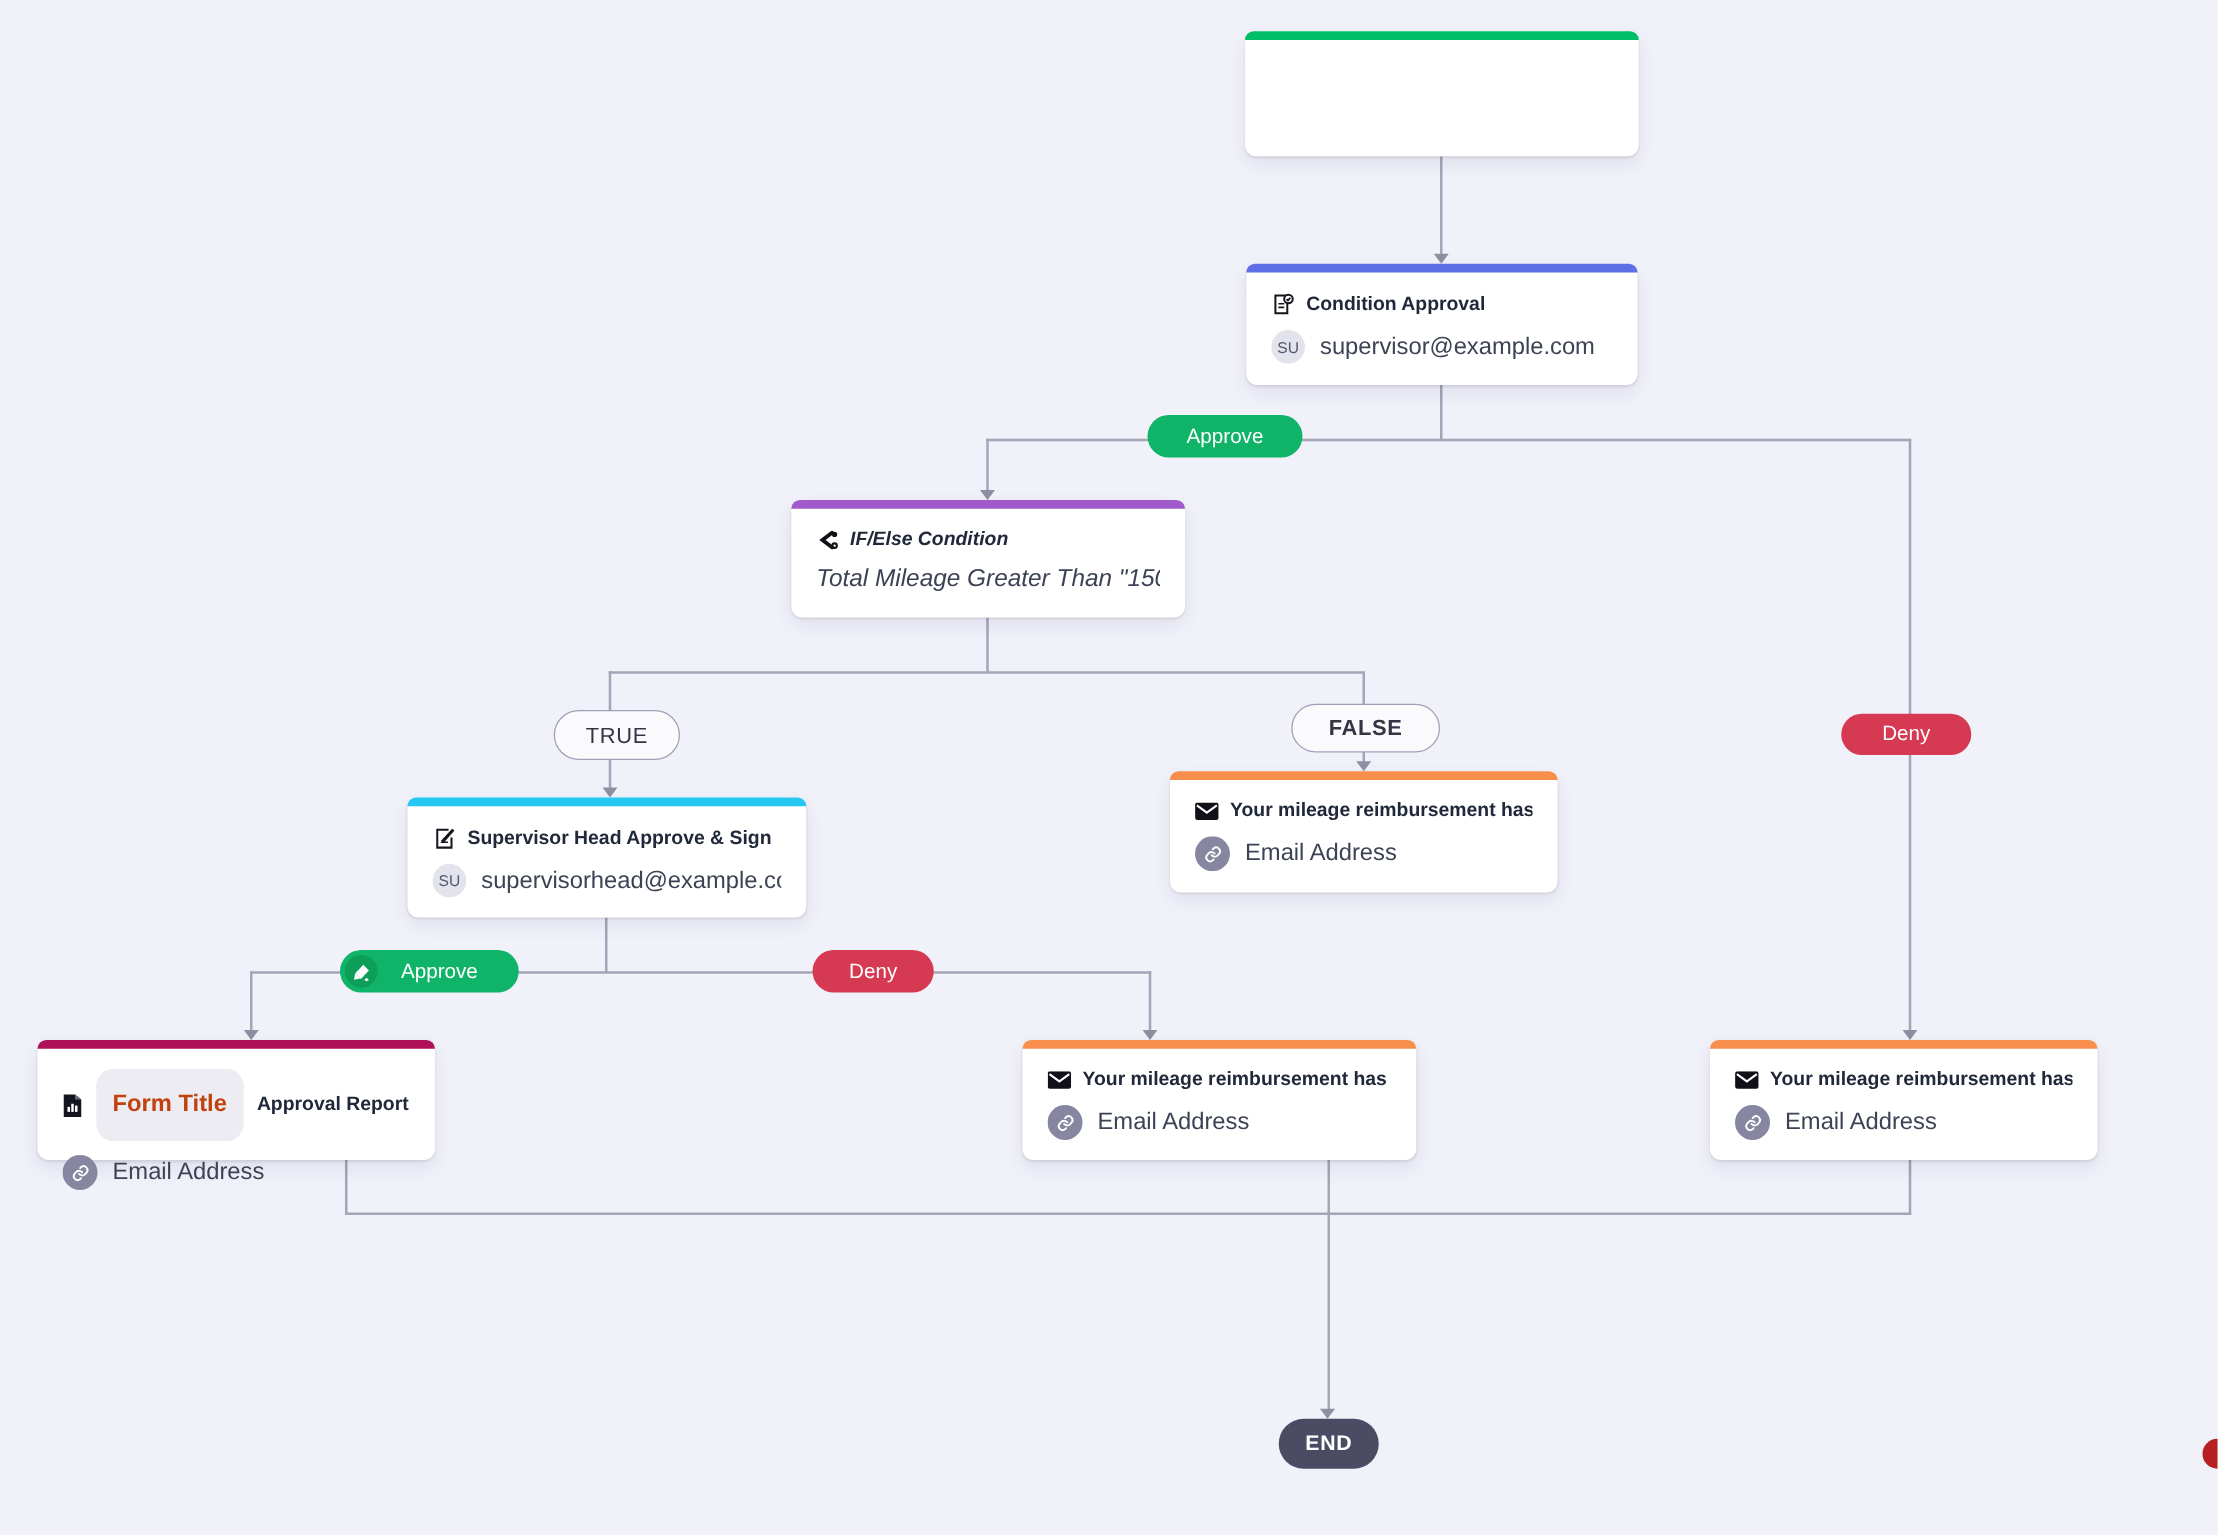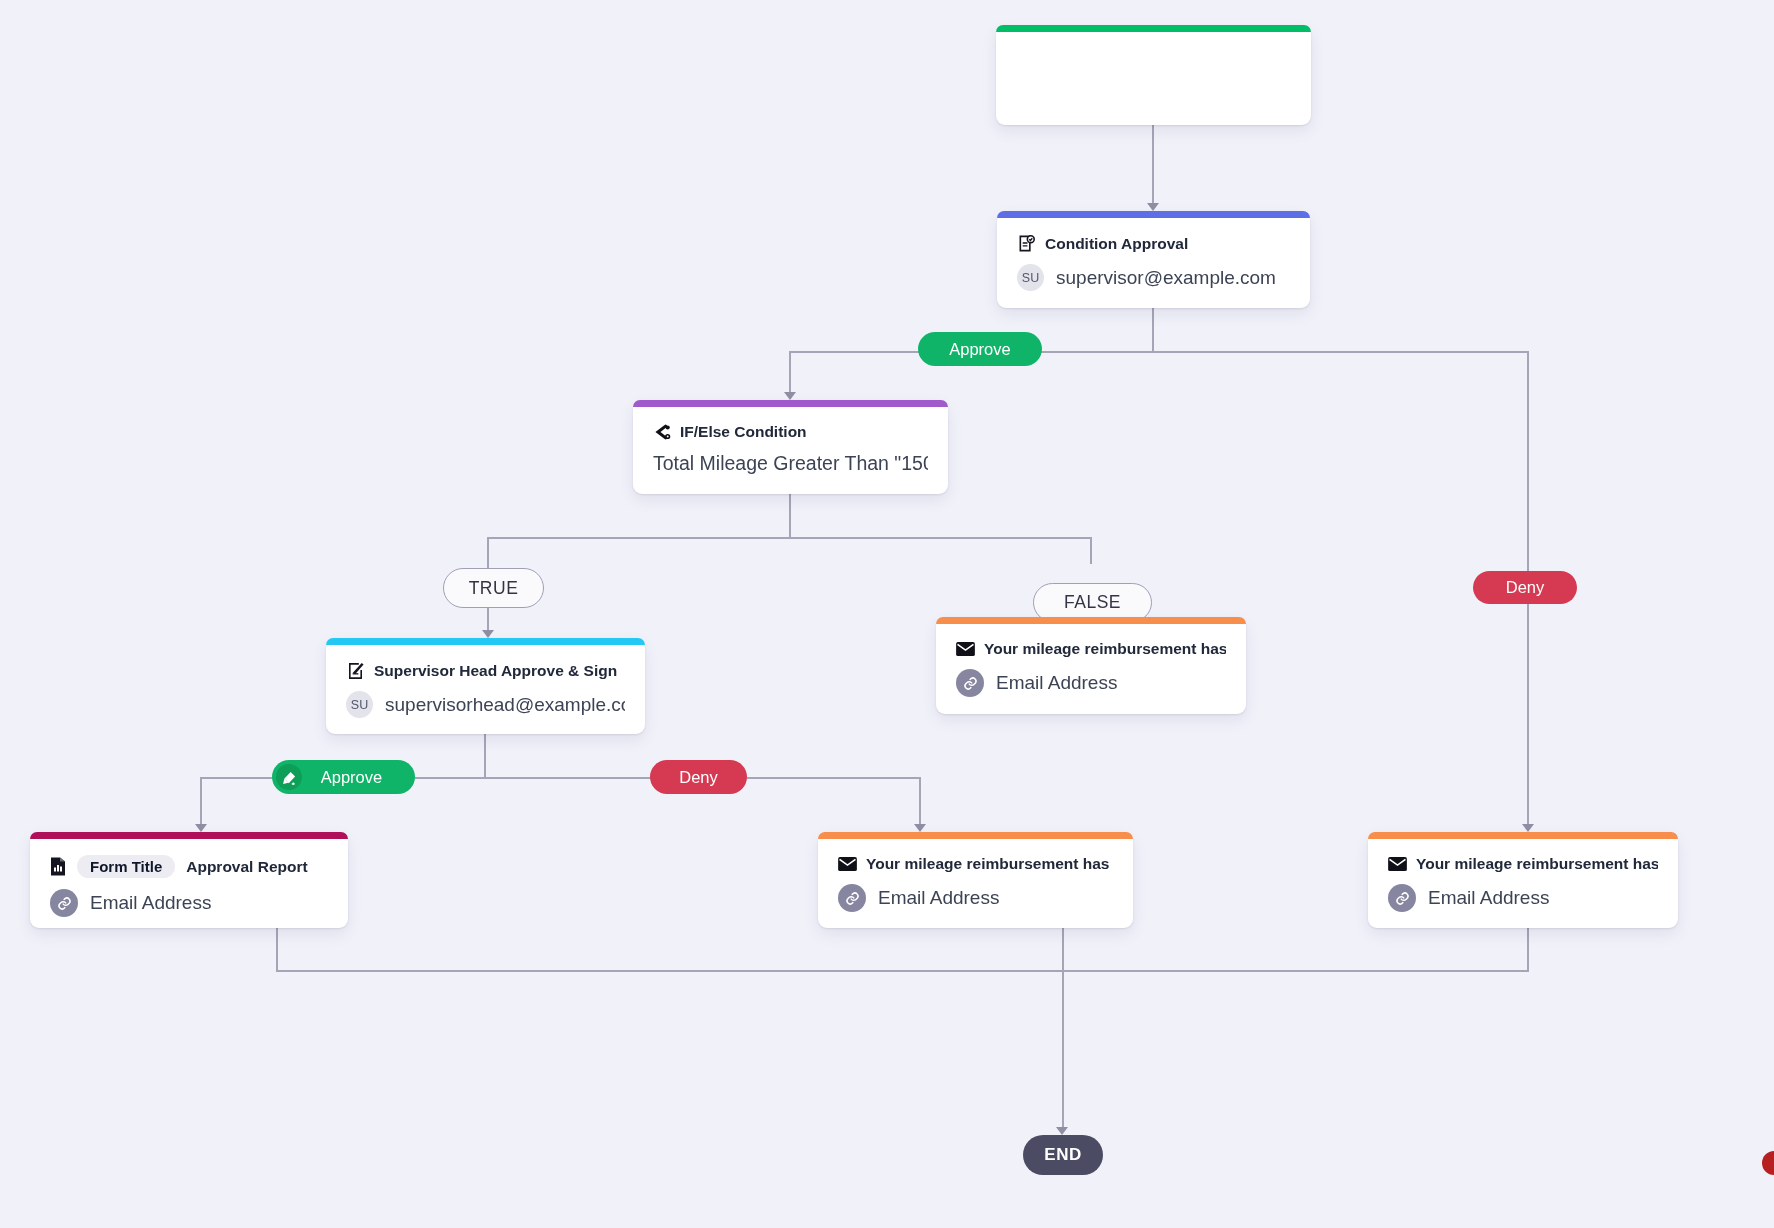--- a/index.html
+++ b/index.html
@@ -15,21 +15,21 @@
   .card{position:absolute;background:#ffffff;border-radius:9px;
         box-shadow:0 1px 2px rgba(25,25,60,.10),0 6px 16px rgba(25,25,60,.08);cursor:pointer;}
   .bar{height:7px;border-radius:9px 9px 0 0;}
   .cbody{padding:10px 20px 12px 20px;overflow:hidden;}
   .hdr{display:flex;align-items:center;gap:9px;font-weight:bold;font-size:15.5px;color:#20283a;margin-top:6px;white-space:nowrap;overflow:hidden;}
   .bigtitle{font-size:21px;color:#333b4d;margin-top:10px;white-space:nowrap;overflow:hidden;}
   .valrow{display:flex;align-items:center;gap:12px;margin-top:11px;font-size:19px;color:#3c4354;white-space:nowrap;overflow:hidden;}
   .avatar{flex:0 0 auto;width:27px;height:27px;border-radius:50%;background:#e3e3eb;color:#565670;
           font-size:12.5px;display:flex;align-items:center;justify-content:center;}
   .linkc{flex:0 0 auto;width:28px;height:28px;border-radius:50%;background:#8686a0;display:flex;align-items:center;justify-content:center;}
-  .kbadge{background:#ececf2;border-radius:14px;padding:3px 13px;font-weight:bold;font-size:15px;color:#0f172a;}
+  .kbadge{background:#ececf2;border-radius:14px;padding:18px 13px;font-weight:bold;font-size:19px;color:#c2410c;}
   .icon{flex:0 0 auto;display:flex;align-items:center;justify-content:center;}
 
   
   .pill{position:absolute;display:flex;align-items:center;justify-content:center;color:#fff;
         border-radius:18px;font-size:16.5px;font-weight:500;cursor:pointer;}
   .outline-pill{position:absolute;display:flex;align-items:center;justify-content:center;background:#fafafd;
         border:1.6px solid #9fa0b5;border-radius:20px;font-size:17.5px;color:#343445;letter-spacing:.5px;}
   .endpill{position:absolute;display:flex;align-items:center;justify-content:center;color:#fff;
         border-radius:20px;font-size:17px;font-weight:bold;letter-spacing:.5px;cursor:pointer;}
   .pen-circle{flex:0 0 auto;width:26px;height:26px;border-radius:50%;background:#0d9e57;display:flex;align-items:center;justify-content:center;}
@@ -77,21 +77,21 @@
   <div class="arr" style="left:1056px;top:1127px;"></div>
 
   <div class="pill" style="left: 918px; top: 332px; width: 124px; height: 34px; background: rgb(16, 180, 104);">
     <span>Approve</span>
   </div>
 
   <div class="outline-pill" style="left:443px;top:568px;width:99px;height:38px;">
     <span>TRUE</span>
   </div>
 
-  <div class="outline-pill" style="left:1033px;top:583px;width:117px;height:37px;">
+  <div class="outline-pill" style="left:1033px;top:563px;width:117px;height:37px;font-weight:bold;">
     <span>FALSE</span>
   </div>
 
   <div class="pill" style="left: 1473px; top: 571px; width: 104px; height: 33px; background: rgb(214, 58, 82);">
     <span>Deny</span>
   </div>
 
   <div class="pill" style="left: 272px; top: 760px; width: 143px; height: 34px; padding: 0px; background: rgb(16, 180, 104);">
     <span class="pen-circle" style="margin-left:4px;">
       <svg width="15" height="15" viewBox="0 0 20 20">
@@ -125,21 +125,21 @@
         </span>
         <span>Condition Approval</span>
       </div>
       <div class="valrow">
         <span class="avatar">SU</span>
         <span>supervisor@example.com</span>
       </div>
     </div>
   </div>
 
-  <div class="card" style="left:633px;top:400px;width:315px;height:94px;">
+  <div class="card" style="left:633px;top:400px;width:315px;height:94px;font-style:italic;">
     <div class="bar" style="background: rgb(160, 90, 203);"></div>
     <div class="cbody">
       <div class="hdr">
         <span class="icon">
           <svg width="18" height="18" viewBox="0 0 20 20" fill="none">
               <path d="M14 3.5L5.5 10l8.5 6.5" stroke="#101018" stroke-width="3.4" stroke-linecap="round"></path>
               <circle cx="16.3" cy="5" r="2.3" fill="#101018"></circle>
               <circle cx="16.3" cy="15" r="2" stroke="#101018" stroke-width="1.8"></circle>
             </svg>
         </span>

